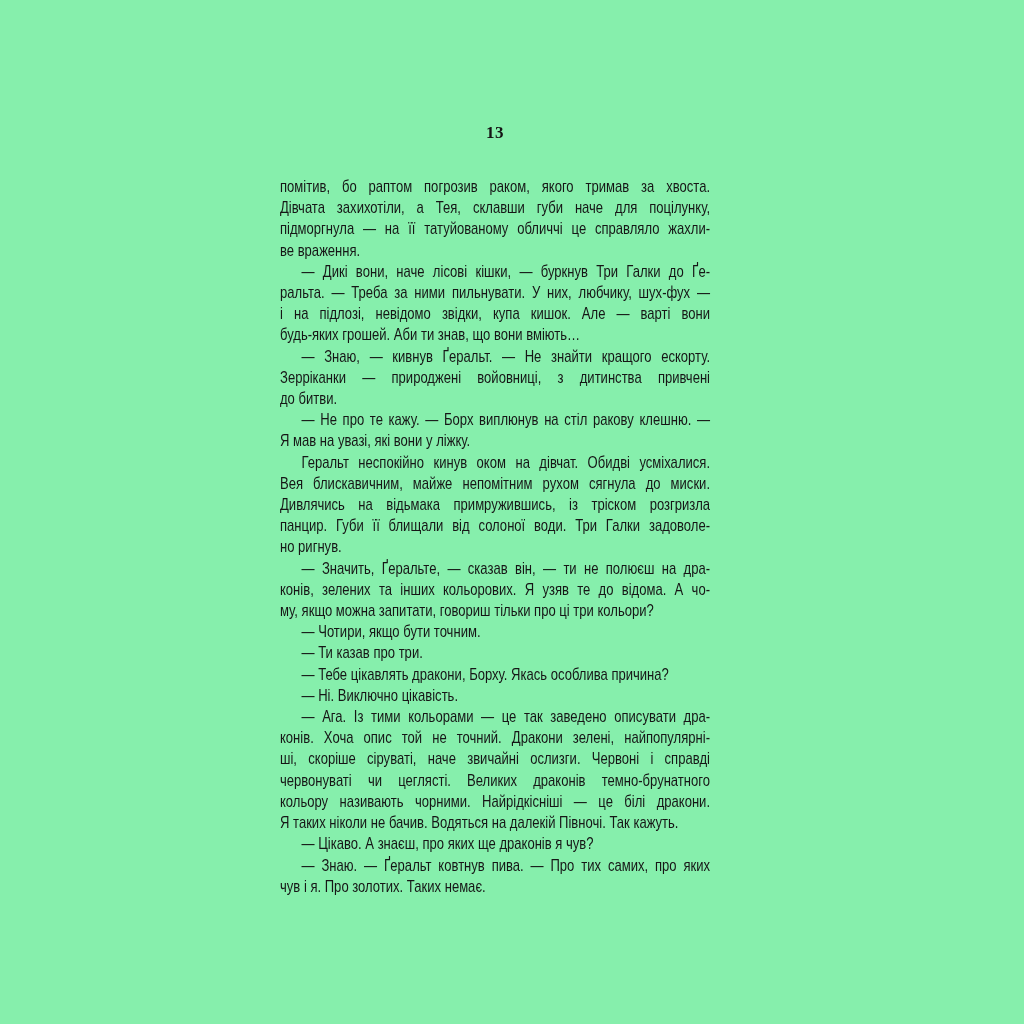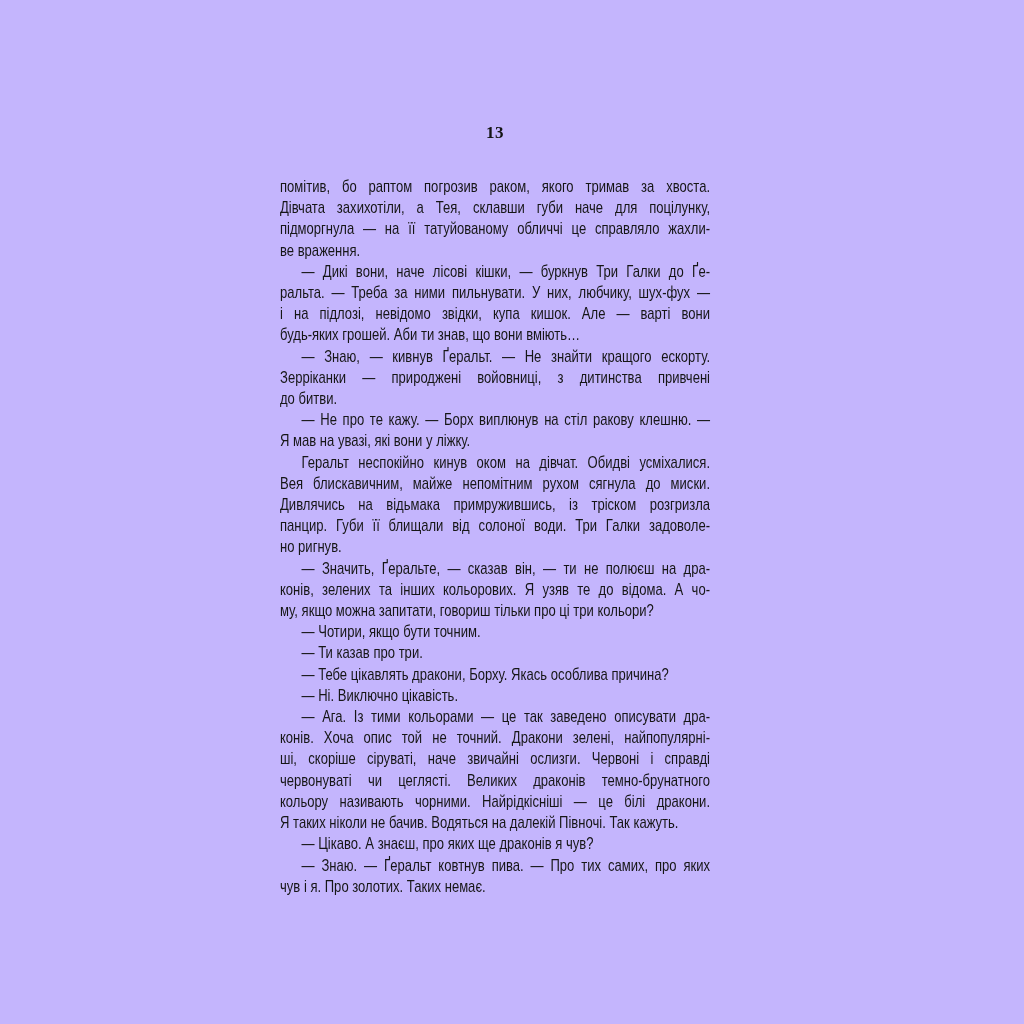--- a/index.html
+++ b/index.html
@@ -4,21 +4,21 @@
 <style>
   html, body {
     margin: 0;
     padding: 0;
     background: #ffffff;
   }
   .book-page {
     position: relative;
     width: 1024px;
     height: 1024px;
-    background: #c4b5fd;
+    background: #86efac;
     overflow: hidden;
     font-family: "Liberation Sans", sans-serif;
   }
   .page-number {
     position: absolute;
     left: 280px;
     top: 123px;
     width: 430px;
     text-align: center;
     font-family: "Liberation Serif", serif;

